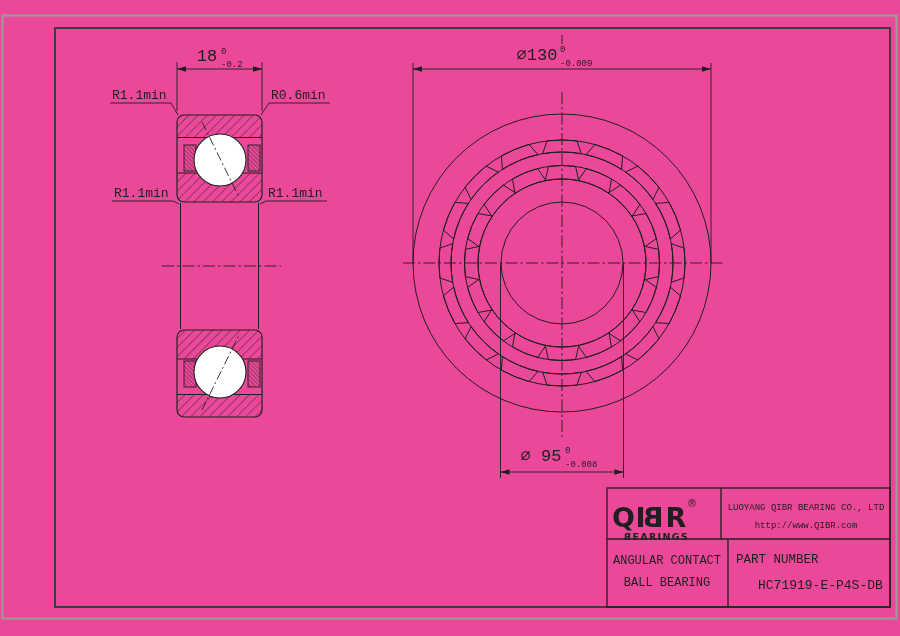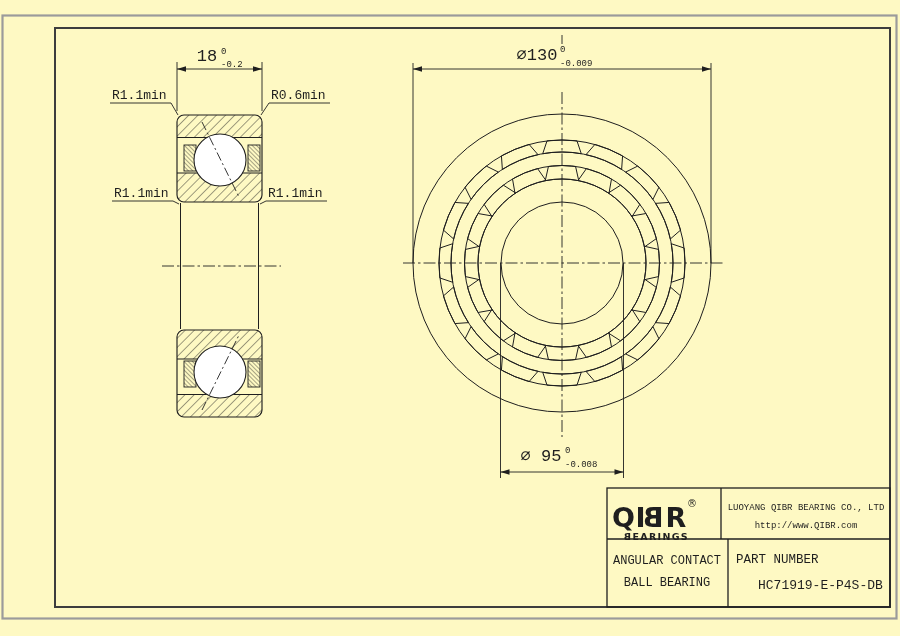--- a/index.html
+++ b/index.html
@@ -1,16 +1,16 @@
 <!DOCTYPE html>
 <html><head>
 <meta charset="utf-8">
 <style>
   html,body{margin:0;padding:0;background:#ffffff;}
-  .stage{position:relative;width:900px;height:636px;background:#fef9c3;overflow:hidden;}
+  .stage{position:relative;width:900px;height:636px;background:#ec4899;overflow:hidden;}
   svg{display:block;}
   
   .s1{fill:none;stroke:#1f1f1f;stroke-width:1;}
   .s2{fill:none;stroke:#1f1f1f;stroke-width:1.15;}
   .cl{fill:none;stroke:#1f1f1f;stroke-width:0.9;stroke-dasharray:12 3 2.5 3;}
   .cl2{fill:none;stroke:#1f1f1f;stroke-width:0.9;stroke-dasharray:9 3 2 3;}
   .ld{fill:none;stroke:#1f1f1f;stroke-width:0.9;}
   .arrow{fill:#1f1f1f;stroke:none;}
   .frame{fill:none;stroke:#3d3d3d;stroke-width:2;}
   .outerb{fill:none;stroke:#9b9b9b;stroke-width:2.2;}

